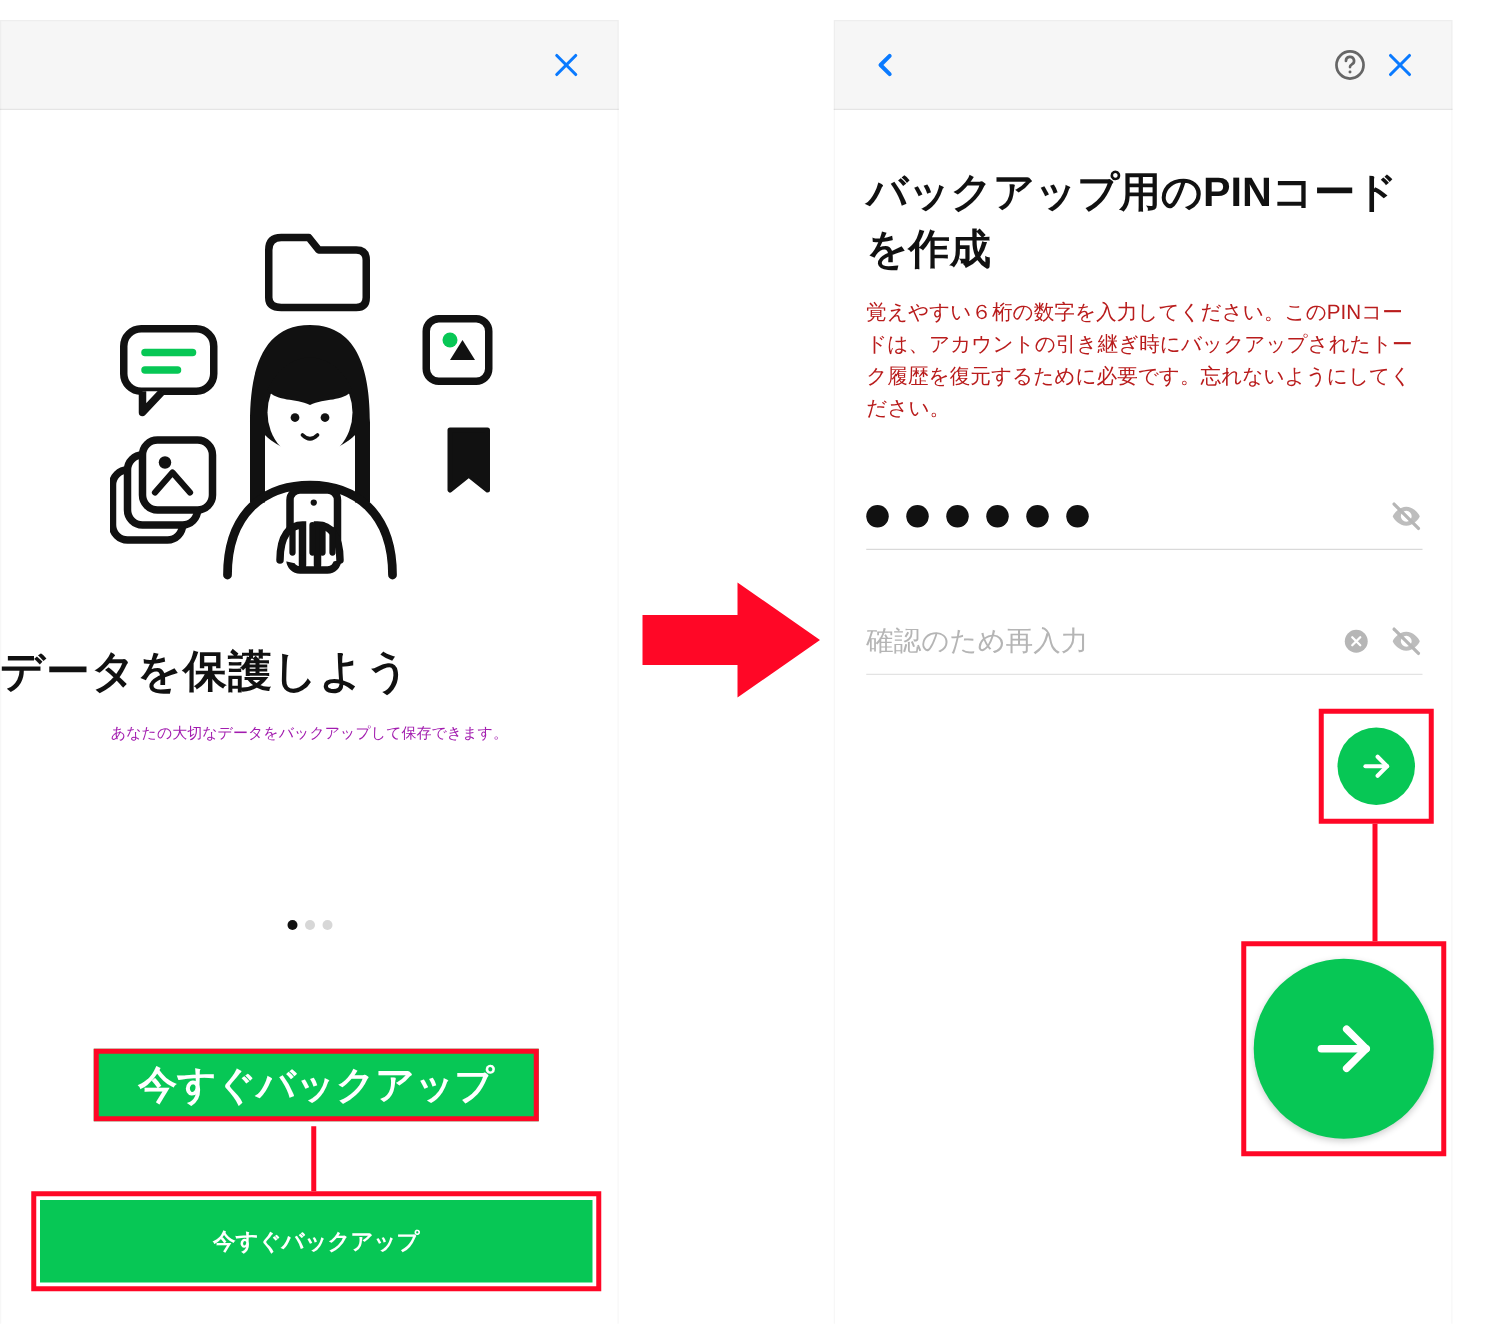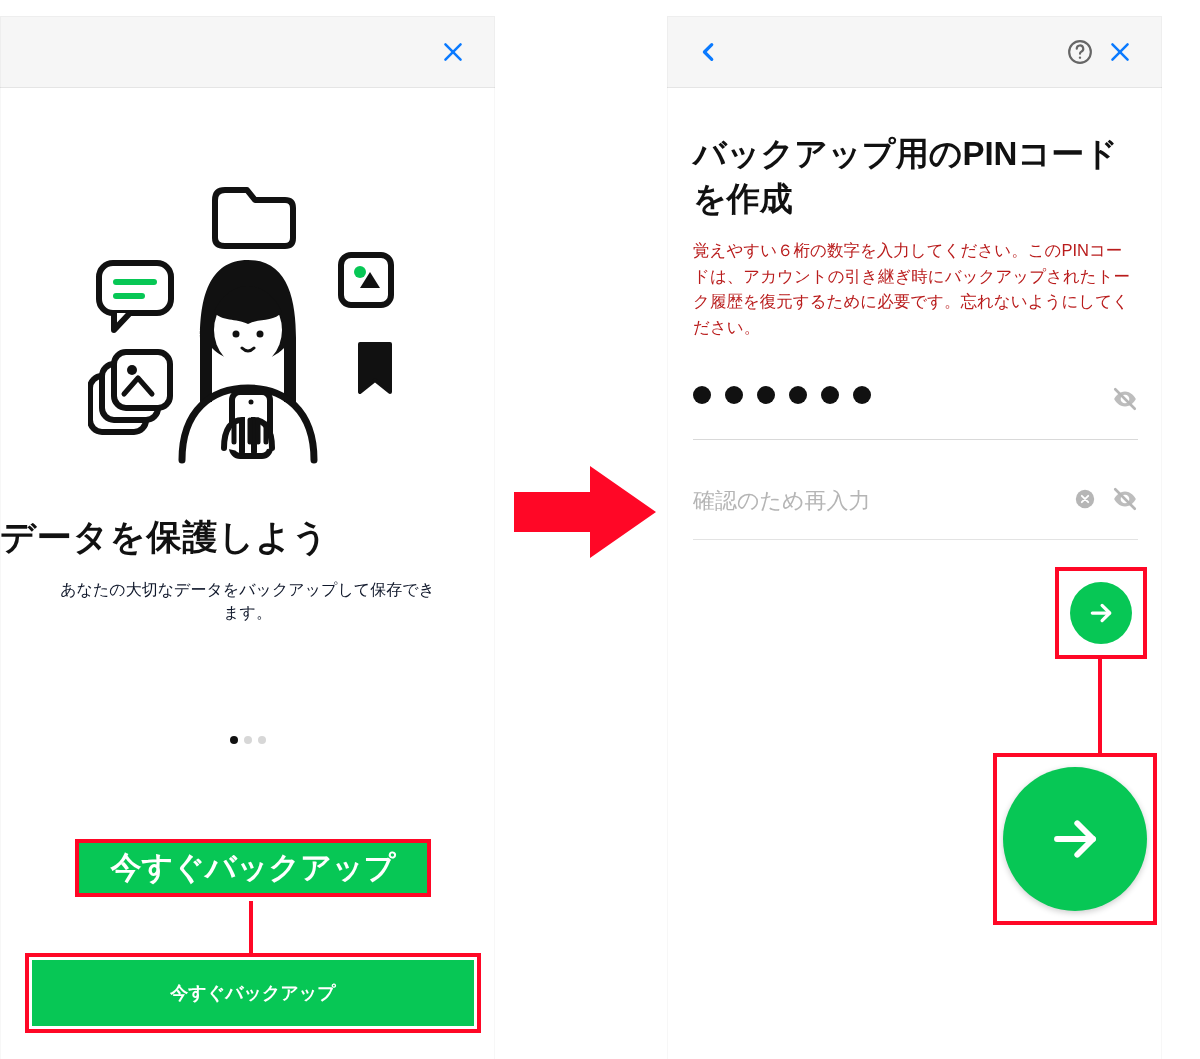--- a/index.html
+++ b/index.html
@@ -71,22 +71,22 @@
     font-size: 35px;
     font-weight: 700;
     color: #111;
     letter-spacing: 1px;
   }
   .left-desc {
     position: absolute;
     top: 562px;
     left: 60px; right: 60px;
     text-align: center;
-    font-size: 16px;
-    color: #0f172a;
+    font-size: 12px;
+    color: #a21caf;
     line-height: 1.45;
   }
   .pager {
     position: absolute;
     top: 720px;
     left: 0; right: 0;
     display: flex; justify-content: center; gap: 6px;
   }
   .pager .dot {
     width: 8px; height: 8px; border-radius: 50%;
@@ -160,21 +160,21 @@
     top: 222px;
     font-size: 16.5px;
     line-height: 1.55;
     color: #b91c1c;
   }
 
   .pin-row {
     position: absolute;
     left: 26px; right: 24px;
     height: 54px;
-    display: flex; 
+    display: flex; align-items: center;
     border-bottom: 1px solid #d9d9d9;
   }
   .pin-row.first { top: 370px; }
   .pin-row.second { top: 470px; border-bottom: 1px solid #e3e3e3; }
 
   .pin-dots {
     display: flex; gap: 14px;
   }
   .pin-dots .d {
     width: 18px; height: 18px; border-radius: 50%; background: #111;

